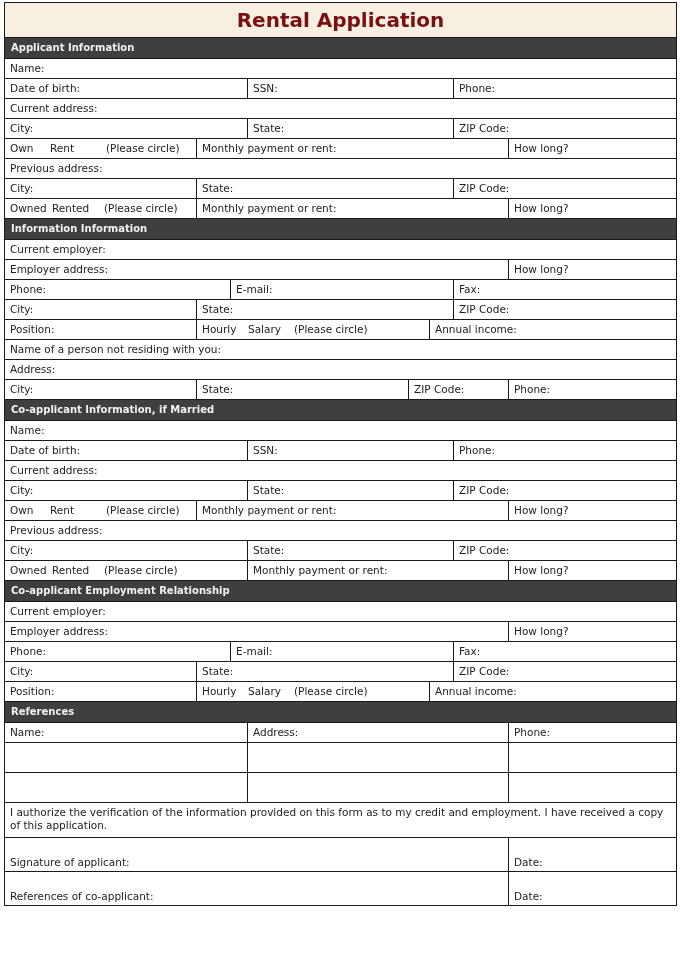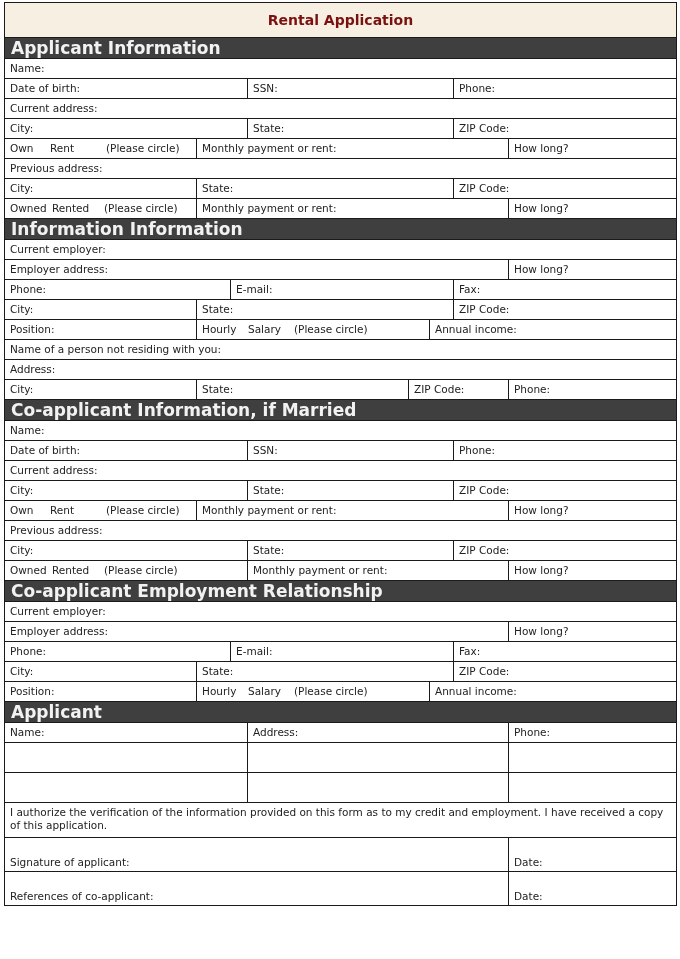--- a/index.html
+++ b/index.html
@@ -1,21 +1,21 @@
 <!DOCTYPE html>
 <html><head>
 <meta charset="utf-8">
 <style>
   html, body { margin:0; padding:0; background:#ffffff; }
   body { width:680px; height:959px; position:relative; overflow:hidden;
          font-family:"DejaVu Sans", sans-serif; font-size:10.5px; color:#222; }
   .form { position:absolute; left:4px; top:2px; width:671px; border:1px solid #1a1a1a; border-bottom:none; }
   .title { height:34px; background:#f7f0e2; border-bottom:1px solid #1a1a1a;
-           text-align:center; font-weight:bold; font-size:14px; color:#7b1010; line-height:34px; }
-  .sec { height:20px; background:#3f3f3f; color:#f2f2f2; font-weight:bold; font-size:17px;
+           text-align:center; font-weight:bold; font-size:20px; color:#7b1010; line-height:34px; }
+  .sec { height:20px; background:#3f3f3f; color:#f2f2f2; font-weight:bold; font-size:10px;
          line-height:20px; padding-left:6px; border-bottom:1px solid #1a1a1a; }
   .row { position:relative; height:19px; border-bottom:1px solid #1a1a1a; }
   .row.tall { height:29px; }
   .row.auth { height:34px; }
   .row.sig { height:33px; }
   .cell { position:absolute; top:0; bottom:0; border-left:1px solid #1a1a1a; padding-left:5px;
           line-height:19px; white-space:nowrap; overflow:hidden; box-sizing:border-box; }
   .cell.first { border-left:none; }
   .cell.bottom { line-height:normal; display:flex; align-items:flex-end; padding-bottom:3px; }
   .cell.wrap { white-space:normal; line-height:13px; padding-top:3px; padding-right:6px; }
@@ -165,21 +165,21 @@
     <div class="cell" style="left:448px;right:0">ZIP Code:</div>
   </div>
   <div class="row">
     <div class="cell first" style="left:0;width:191px">Position:</div>
     <div class="cell" style="left:191px;width:233px">
       <span class="gap" style="width:46px">Hourly</span><span class="gap" style="width:46px">Salary</span><span>(Please circle)</span>
     </div>
     <div class="cell" style="left:424px;right:0">Annual income:</div>
   </div>
 
-  <div class="sec">Applicant</div>
+  <div class="sec">References</div>
   <div class="row">
     <div class="cell first" style="left:0;width:242px">Name:</div>
     <div class="cell" style="left:242px;width:261px">Address:</div>
     <div class="cell" style="left:503px;right:0">Phone:</div>
   </div>
   <div class="row tall">
     <div class="cell first" style="left:0;width:242px"></div>
     <div class="cell" style="left:242px;width:261px"></div>
     <div class="cell" style="left:503px;right:0"></div>
   </div>

